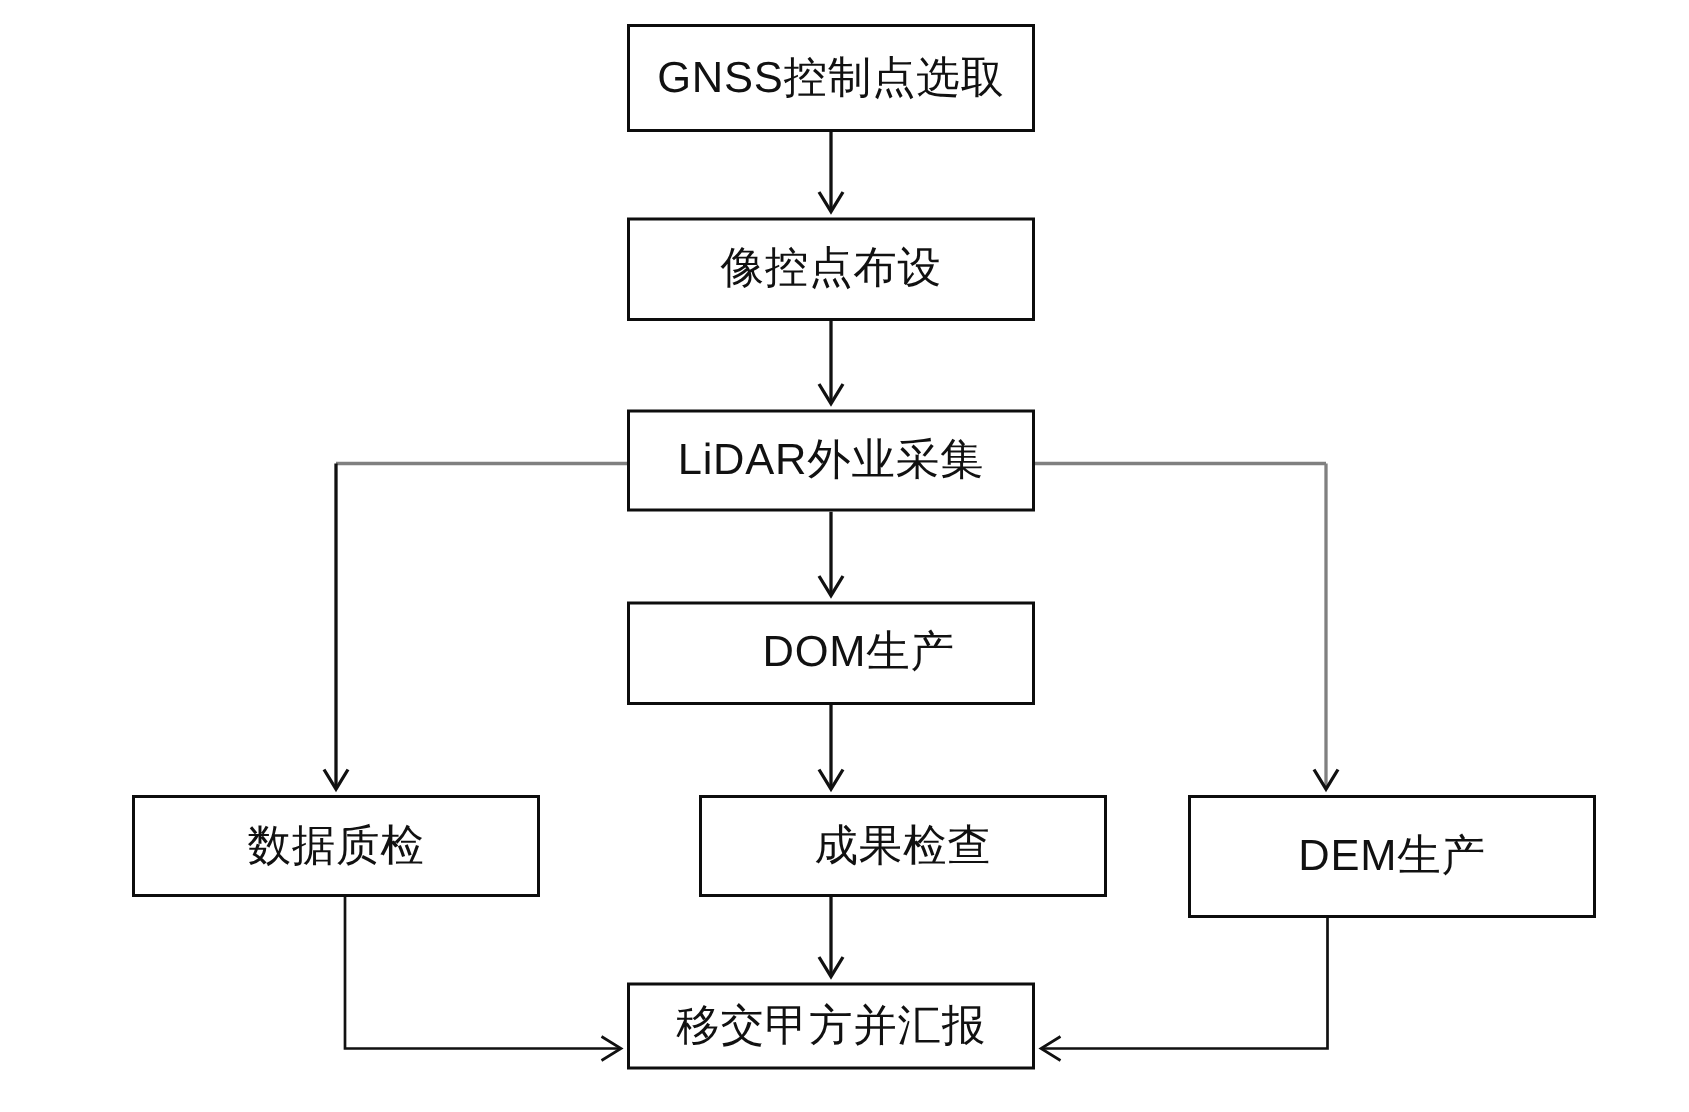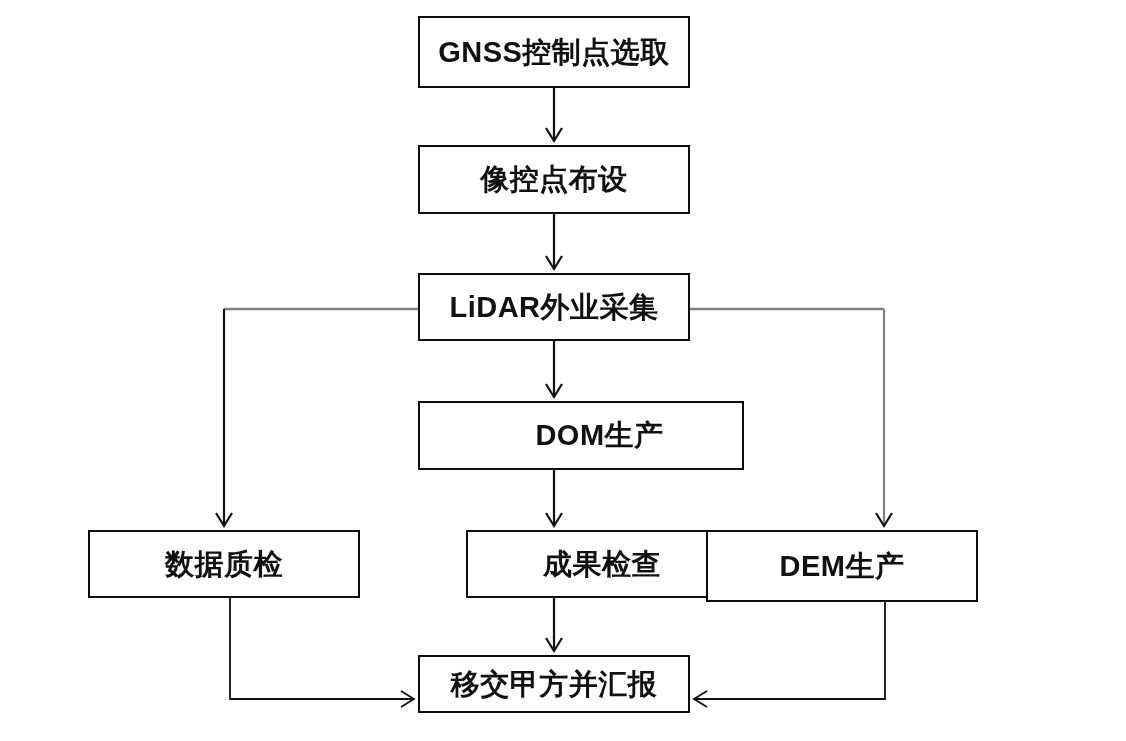--- a/index.html
+++ b/index.html
@@ -34,21 +34,21 @@
     align-items: center;
     justify-content: center;
     z-index: 2;
   }
   .node-label {
     font-size: 29px;
     line-height: 1;
     color: #111111;
     letter-spacing: 0.5px;
     white-space: nowrap;
-    font-weight: 700;
+    font-weight: 400;
   }
 </style>
 </head>
 <body>
 
 <div id="flow-canvas">
 
   <svg id="flow-svg" viewBox="0 0 1126 741" xmlns="http://www.w3.org/2000/svg">
 
     <g>
@@ -105,33 +105,33 @@
   </div>
 
   <div class="node" style="left:418px; top:145px; width:272px; height:69px;">
     <span class="node-label">像控点布设</span>
   </div>
 
   <div class="node" style="left:418px; top:273px; width:272px; height:68px;">
     <span class="node-label">LiDAR外业采集</span>
   </div>
 
-  <div class="node" style="left:418px; top:401px; width:326px; height:69px;padding-left:37px;">
+  <div class="node" style="left:418px; top:401px; width:272px; height:69px;padding-left:37px;">
     <span class="node-label">DOM生产</span>
   </div>
 
   <div class="node" style="left:88px; top:530px; width:272px; height:68px;text-align:right;">
     <span class="node-label">数据质检</span>
   </div>
 
   <div class="node" style="left:418px; top:530px; width:272px; height:68px;margin-left:48px;">
     <span class="node-label">成果检查</span>
   </div>
 
-  <div class="node" style="left:706px; top:530px; width:272px; height:72px;">
+  <div class="node" style="left:792px; top:530px; width:272px; height:82px;">
     <span class="node-label">DEM生产</span>
   </div>
 
   <div class="node" style="left:418px; top:655px; width:272px; height:58px;">
     <span class="node-label">移交甲方并汇报</span>
   </div>
 
 </div>
 
 </body></html>

